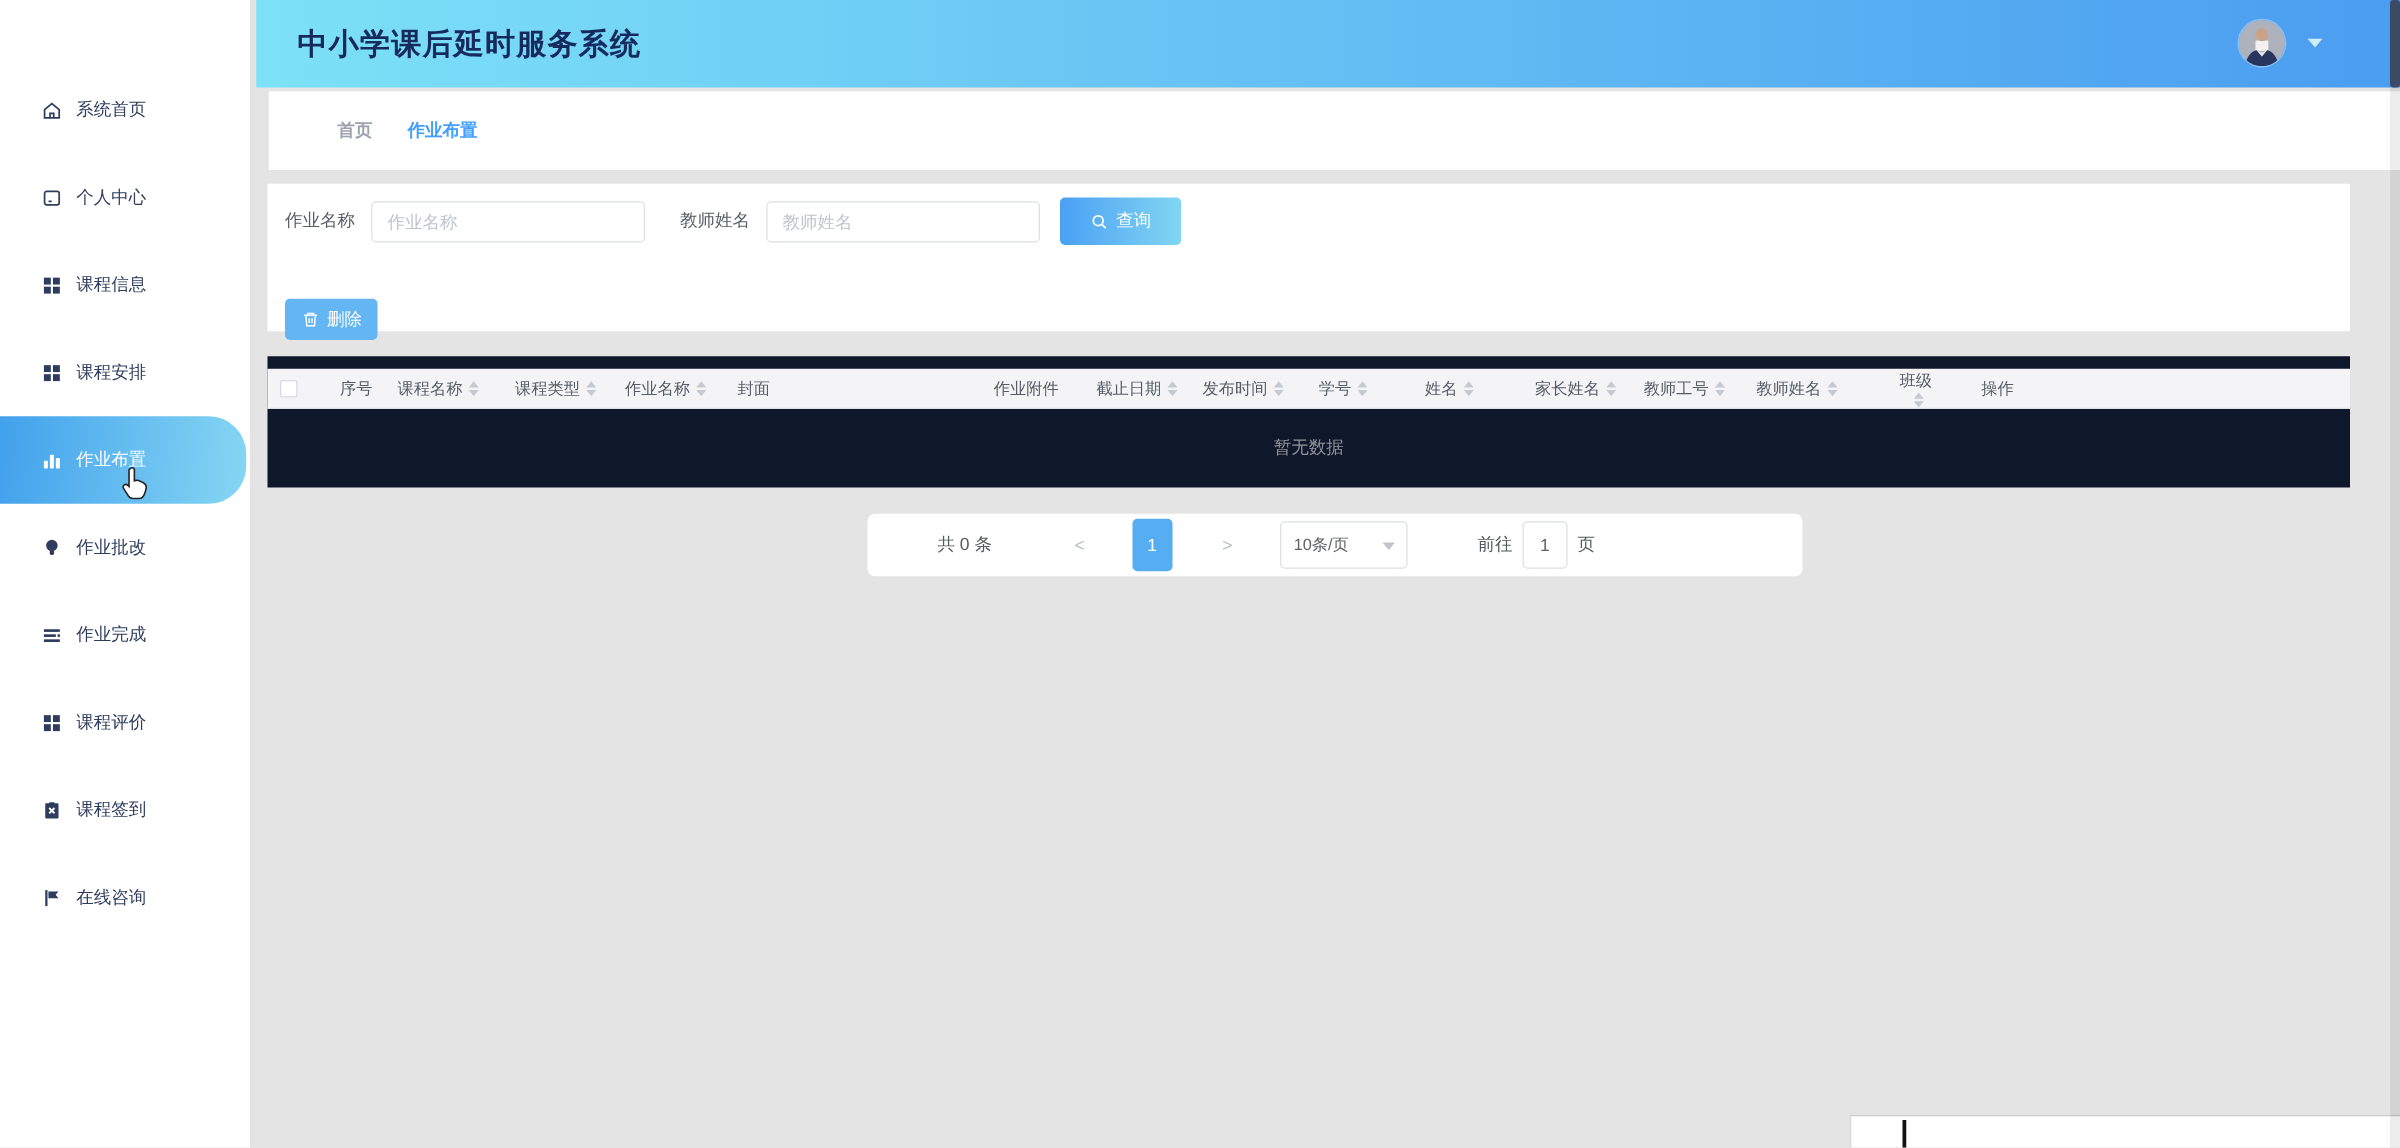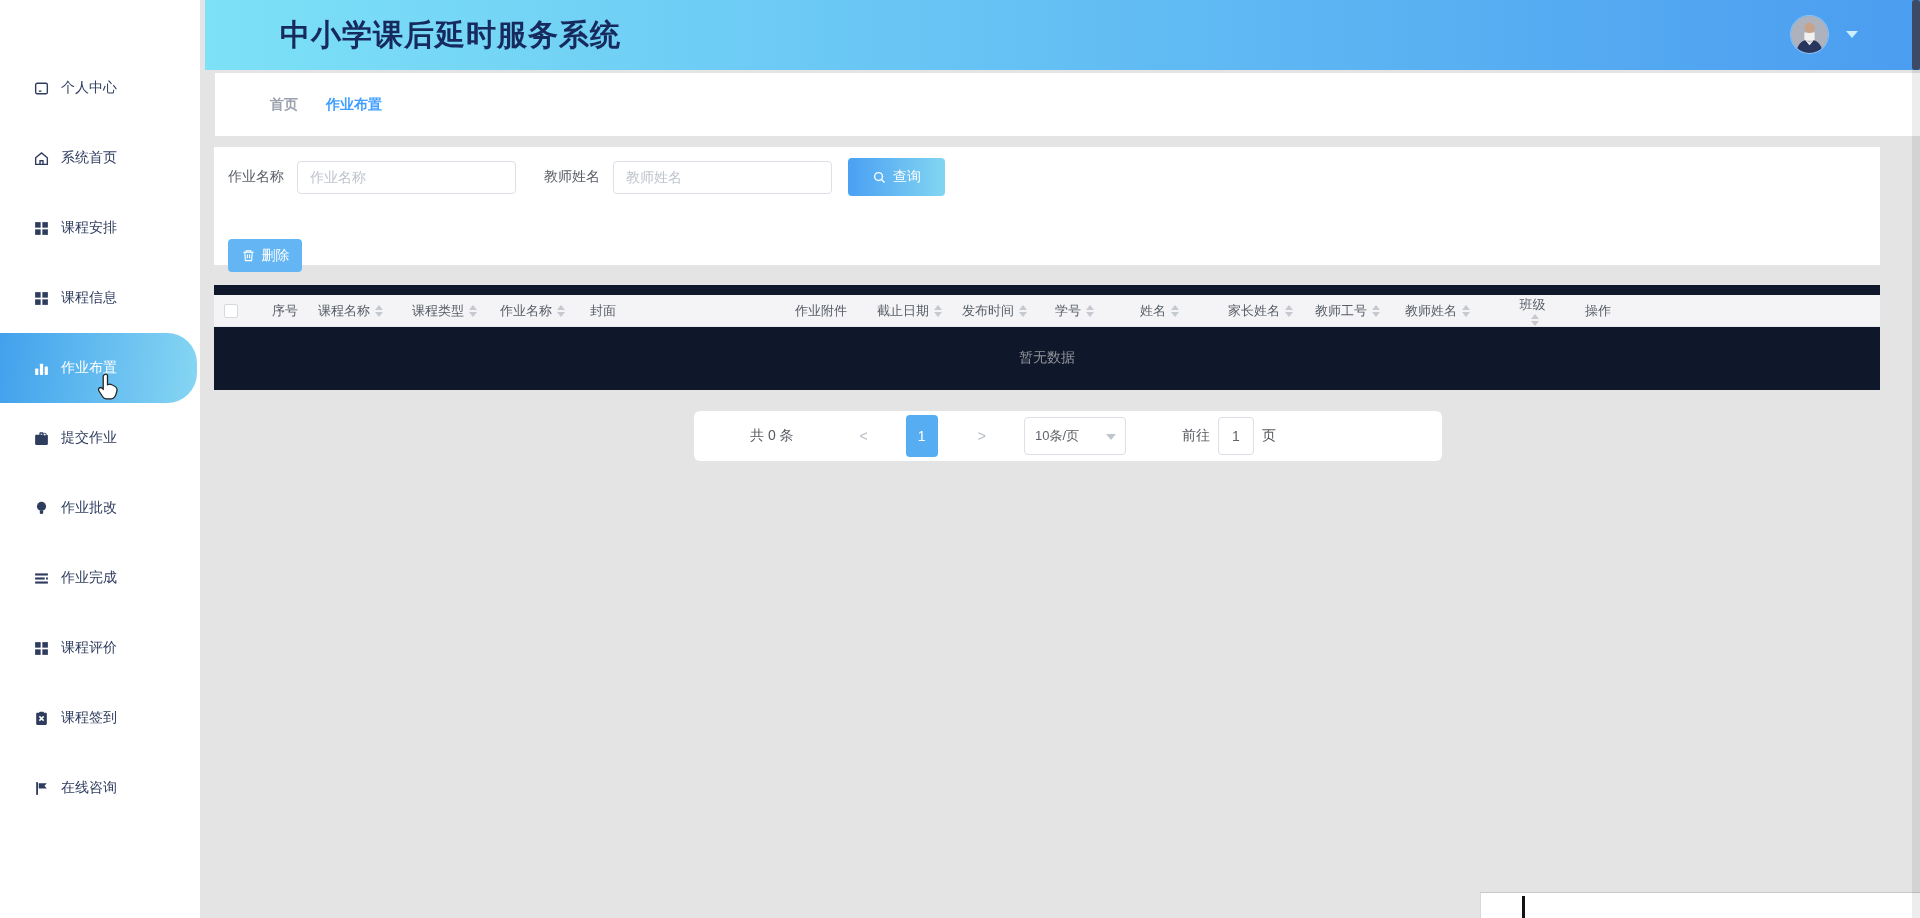--- a/index.html
+++ b/index.html
@@ -15,21 +15,21 @@
   .side-item .s-icon { width:17px; height:17px; margin-right:11px; display:inline-flex; }
   .side-item .s-icon svg { width:100%; height:100%; }
   .side-item.active { width:197px; border-radius:0 30px 30px 0; color:#ffffff;
     background:linear-gradient(95deg,#41a1ec 0%,#86d6f3 100%); }
 
   
   .main { position:absolute; left:200px; right:0; top:0; bottom:0; background:#e4e4e4; }
   .header { position:absolute; left:5px; right:0; top:0; height:70px;
     background:linear-gradient(90deg,#7de1f7 0%,#4b9df0 100%);
     display:flex; align-items:center; }
-  .app-title { margin-left:75px; font-size:30px; font-weight:bold; color:#172a5e;
+  .app-title { margin-left:33px; font-size:24px; font-weight:bold; color:#172a5e;
     letter-spacing:1px; }
   .header-right { position:absolute; right:62px; top:16px; display:flex; align-items:center; }
   .avatar { width:37px; height:37px; border-radius:50%; overflow:hidden; cursor:pointer;
     box-shadow:0 0 0 1px rgba(255,255,255,.35); }
   .avatar svg { width:100%; height:100%; display:block; }
   .hdr-caret { width:0; height:0; margin-left:18px; cursor:pointer;
     border-left:6px solid transparent; border-right:6px solid transparent;
     border-top:7px solid #cdeefa; }
 
   .crumbs { position:absolute; left:15px; right:0; top:73px; height:63px; background:#ffffff;
@@ -104,76 +104,66 @@
     pointer-events:none; }
 </style>
 </head>
 <body>
 
 <aside class="sidebar">
   <nav class="side-menu">
       <div class="side-item">
         <span class="s-icon">
           <svg viewBox="0 0 16 16" fill="none" stroke="currentColor" stroke-width="1.3">
+            <path d="M2.5 7.3 8 2.7l5.5 4.6v6.2h-11z"></path>
+            <path d="M6.6 13.5v-3.4h2.8v3.4"></path>
+          </svg>
+        </span>
+        <span class="s-label">系统首页</span>
+      </div>
+      <div class="side-item">
+        <span class="s-icon">
+          <svg viewBox="0 0 16 16" fill="none" stroke="currentColor" stroke-width="1.3">
             <rect x="2.5" y="3" width="11" height="10" rx="1.5"></rect>
             <path d="M5.5 10.5h2.4"></path>
           </svg>
         </span>
         <span class="s-label">个人中心</span>
-      </div>
-      <div class="side-item">
-        <span class="s-icon">
-          <svg viewBox="0 0 16 16" fill="none" stroke="currentColor" stroke-width="1.3">
-            <path d="M2.5 7.3 8 2.7l5.5 4.6v6.2h-11z"></path>
-            <path d="M6.6 13.5v-3.4h2.8v3.4"></path>
-          </svg>
-        </span>
-        <span class="s-label">系统首页</span>
       </div>
       <div class="side-item">
         <span class="s-icon">
           <svg viewBox="0 0 16 16" fill="currentColor">
             <rect x="2" y="2" width="5.2" height="5.2"></rect>
             <rect x="8.8" y="2" width="5.2" height="5.2"></rect>
             <rect x="2" y="8.8" width="5.2" height="5.2"></rect>
             <rect x="8.8" y="8.8" width="5.2" height="5.2"></rect>
           </svg>
         </span>
-        <span class="s-label">课程安排</span>
+        <span class="s-label">课程信息</span>
       </div>
       <div class="side-item">
         <span class="s-icon">
           <svg viewBox="0 0 16 16" fill="currentColor">
             <rect x="2" y="2" width="5.2" height="5.2"></rect>
             <rect x="8.8" y="2" width="5.2" height="5.2"></rect>
             <rect x="2" y="8.8" width="5.2" height="5.2"></rect>
             <rect x="8.8" y="8.8" width="5.2" height="5.2"></rect>
           </svg>
         </span>
-        <span class="s-label">课程信息</span>
+        <span class="s-label">课程安排</span>
       </div>
       <div class="side-item active">
         <span class="s-icon">
           <svg viewBox="0 0 16 16" fill="currentColor">
             <rect x="2" y="8" width="3" height="6" rx="0.6"></rect>
             <rect x="6.5" y="3.5" width="3" height="10.5" rx="0.6"></rect>
             <rect x="11" y="6" width="3" height="8" rx="0.6"></rect>
           </svg>
         </span>
         <span class="s-label">作业布置</span>
-      </div>
-      <div class="side-item">
-        <span class="s-icon">
-          <svg viewBox="0 0 16 16" fill="currentColor">
-            <path d="M6 4.5V3.3c0-.6.5-1.1 1.1-1.1h1.8c.6 0 1.1.5 1.1 1.1v1.2h2.9c.6 0 1.1.5 1.1 1.1v7.3c0 .6-.5 1.1-1.1 1.1H3.1c-.6 0-1.1-.5-1.1-1.1V5.6c0-.6.5-1.1 1.1-1.1zm1.2 0h1.6v-1H7.2z"></path>
-            <circle cx="11" cy="4.2" r="1.7" fill="currentColor"></circle>
-            <circle cx="11" cy="4.2" r="1" fill="#ffffff"></circle>
-          </svg>
-        </span>
-        <span class="s-label">提交作业</span>
       </div>
       <div class="side-item">
         <span class="s-icon">
           <svg viewBox="0 0 16 16" fill="currentColor">
             <circle cx="8" cy="6" r="4.3"></circle>
             <path d="M6.4 10h3.2v2.1c0 .6-.5 1.1-1.1 1.1h-1c-.6 0-1.1-.5-1.1-1.1z"></path>
           </svg>
         </span>
         <span class="s-label">作业批改</span>
       </div>

